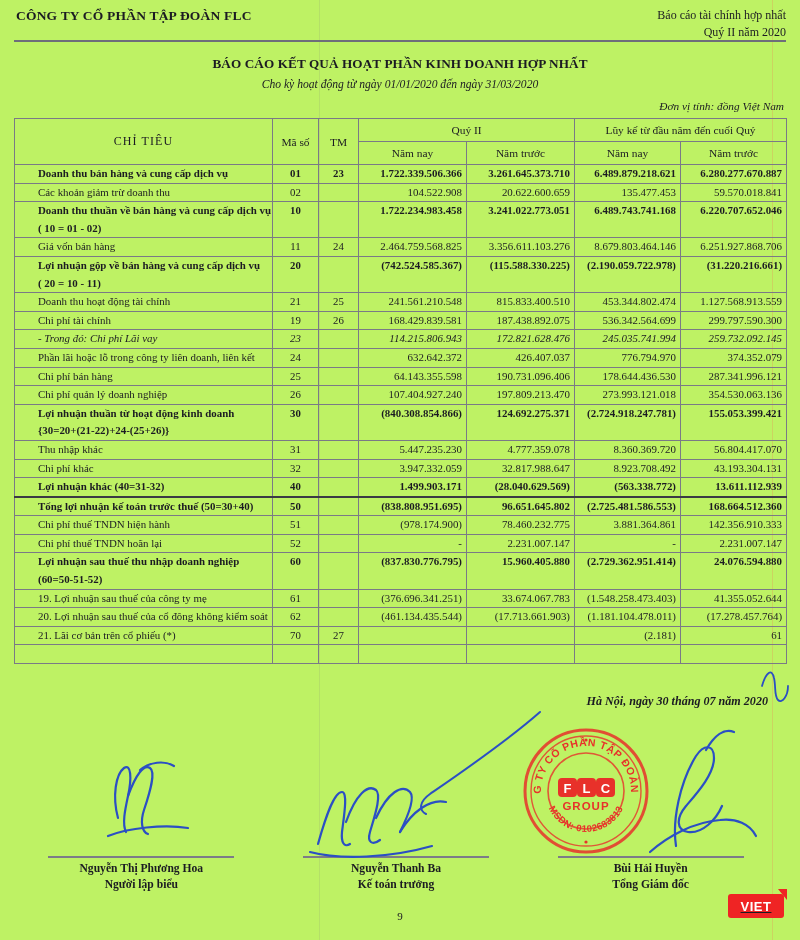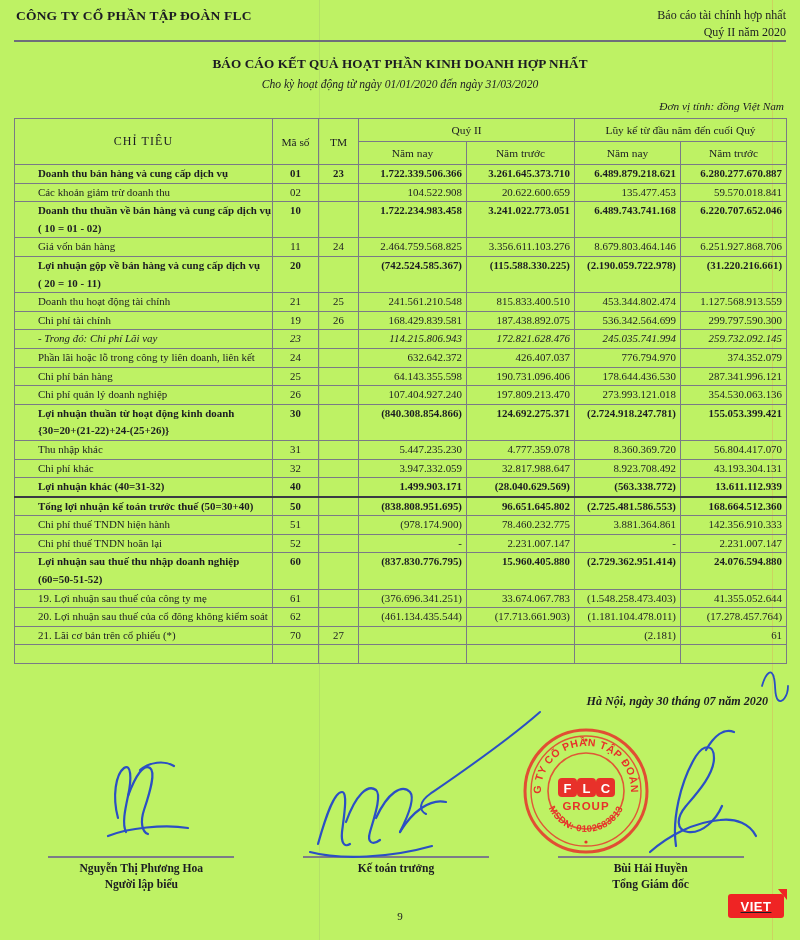--- a/index.html
+++ b/index.html
@@ -542,20 +542,21 @@
     <div class="date-line">Hà Nội, ngày 30 tháng 07 năm 2020</div>
 
     <div class="sig-cols">
       <div class="sig-col">
         <div class="sig-rule"></div>
         <div class="sig-name">Nguyễn Thị Phương Hoa</div>
         <div class="sig-role">Người lập biểu</div>
       </div>
       <div class="sig-col">
         <div class="sig-rule"></div>
+        <div class="sig-name">Nguyễn Thanh Ba</div>
         <div class="sig-role">Kế toán trưởng</div>
       </div>
       <div class="sig-col">
         <div class="sig-rule"></div>
         <div class="sig-name">Bùi Hải Huyền</div>
         <div class="sig-role">Tổng Giám đốc</div>
       </div>
     </div>
 
     <div class="page-number">9</div>

